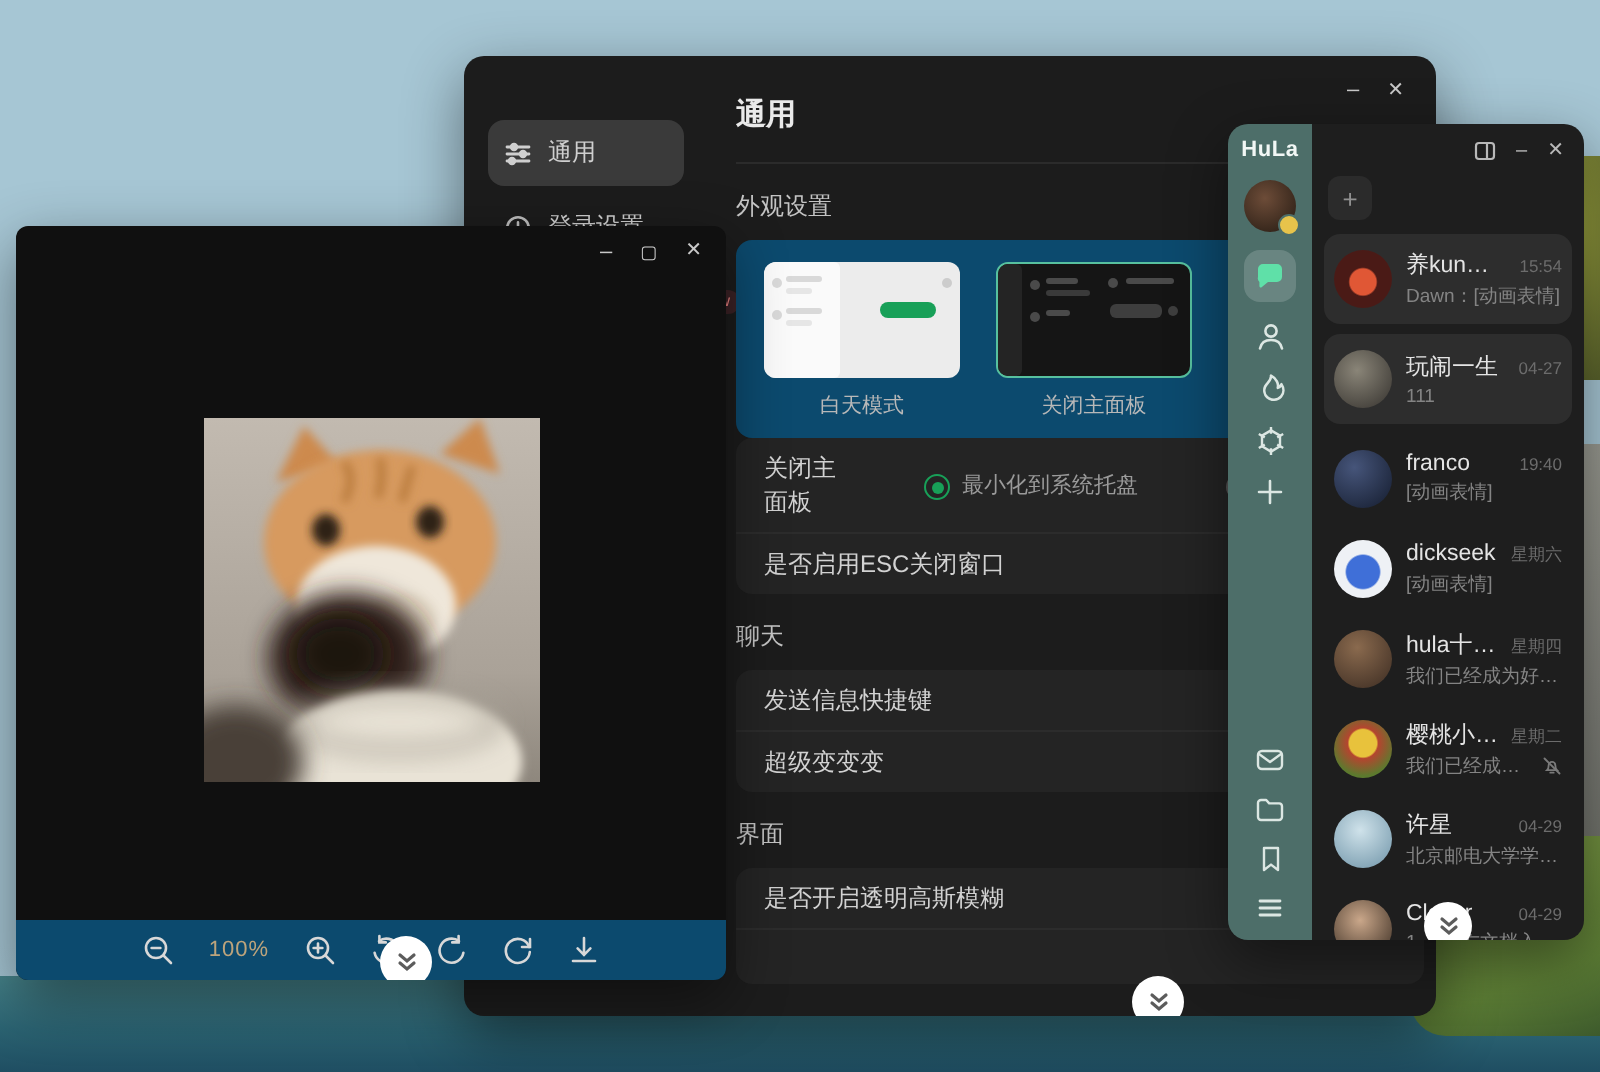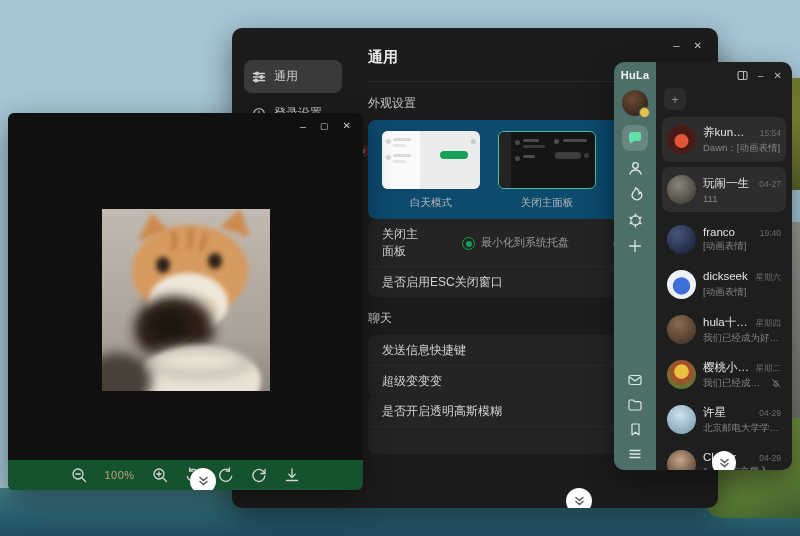--- a/index.html
+++ b/index.html
@@ -65,21 +65,21 @@
   .radio.sel .rdot:after { content:""; position:absolute; inset:2.5px; border-radius:50%; background:#18a058; }
   .scrollbtn { position:absolute; left:50%; transform:translateX(-50%); bottom:-6px;
     width:26px; height:26px; border-radius:50%; background:#fff; display:flex;
     align-items:center; justify-content:center; z-index:5; }
 
   
   #viewer { left:8px; top:113px; width:355px; height:377px; background:#101010; z-index:2;
     display:flex; flex-direction:column; border-radius:6px; }
   #viewer .vtitle { height:26px; display:flex; justify-content:flex-end; align-items:center; padding-right:12px; flex:none; }
   #viewer .stage { flex:1; display:flex; align-items:center; justify-content:center; }
-  #viewer .toolbar { height:30px; flex:none; background:#14532d; display:flex; align-items:center;
+  #viewer .toolbar { height:30px; flex:none; background:#0c4a6e; display:flex; align-items:center;
     justify-content:center; gap:17px; color:#d8d8d8; position:relative; }
   #viewer .toolbar .zoomtxt { font-size:11px; color:#bda47c; letter-spacing:.5px; }
   #viewer .scrollbtn { left:182px; transform:none; bottom:-4px; }
 
   
   #hula { left:614px; top:62px; width:178px; height:408px; background:#1e1e1e; z-index:3; display:flex; }
   .rail { width:42px; flex:none; background:#4d6e69; display:flex; flex-direction:column;
     align-items:center; padding:7px 0 8px; gap:9px; color:#dfe9e5; }
   .rail .brand { font-size:11px; font-weight:700; color:#f2f7f5; letter-spacing:.3px; }
   .ravatar { width:26px; height:26px; border-radius:50%; position:relative; flex:none; }
@@ -229,20 +229,21 @@
       <div class="seclabel">聊天</div>
       <div class="group">
         <div class="row">
             <span>发送信息快捷键</span>
           </div>
         <div class="row">
             <span>超级变变变</span>
           </div>
       </div>
 
+      <div class="seclabel">界面</div>
       <div class="group">
         <div class="row">
             <span>是否开启透明高斯模糊</span>
           </div>
         <div class="row"></div>
 
       </div>
 
       <div class="scrollbtn" style="left:227px;">
         <svg width="11" height="10" viewBox="0 0 11 10" fill="none" stroke="#5c5c5c" stroke-width="1.6" stroke-linecap="round">

